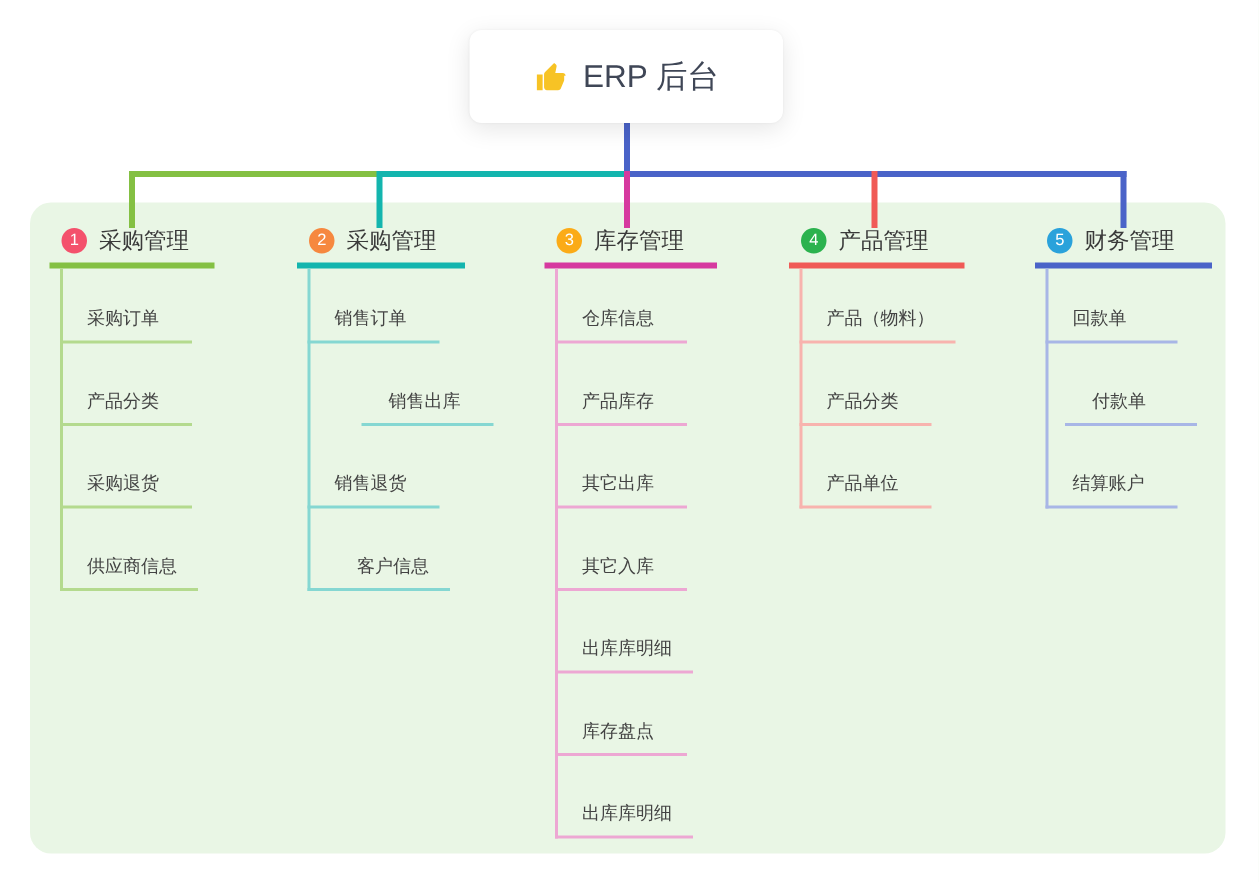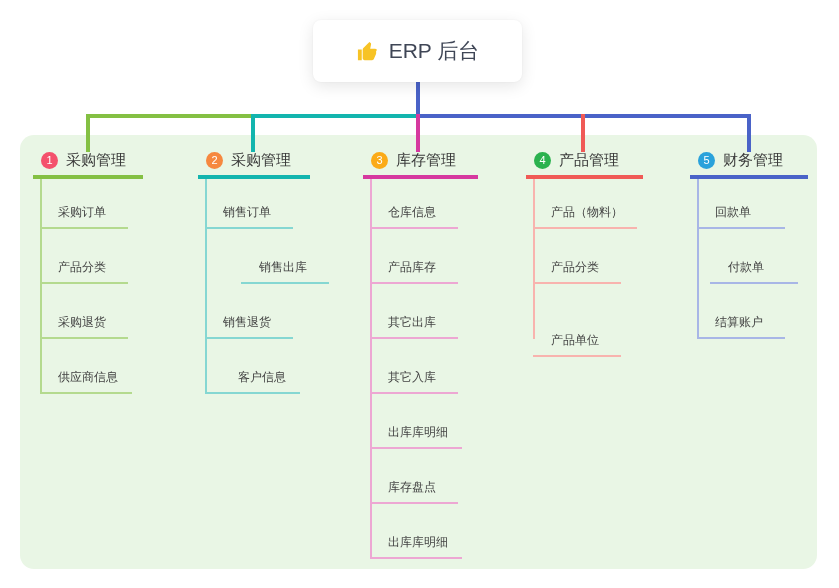--- a/index.html
+++ b/index.html
@@ -99,21 +99,21 @@
   <div class="child" style="left: 370px; top: 474px; --c: #d6399f; --cl: #eda7d3; --badge: #fbab17;">库存盘点</div>
   <div class="child" style="left: 370px; top: 529px; --c: #d6399f; --cl: #eda7d3; --badge: #fbab17;">出库库明细</div>
 
   <div class="branch-title" style="left: 526px; width: 117px; --c: #f05a56; --cl: #f8b3ae; --badge: #2bb24e;">
     <span class="badge">4</span>
     <span>产品管理</span>
   </div>
   <div class="vline" style="left: 533px; top: 179px; height: 160px; --c: #f05a56; --cl: #f8b3ae; --badge: #2bb24e;"></div>
   <div class="child" style="left: 533px; top: 199px; --c: #f05a56; --cl: #f8b3ae; --badge: #2bb24e;">产品（物料）</div>
   <div class="child" style="left: 533px; top: 254px; --c: #f05a56; --cl: #f8b3ae; --badge: #2bb24e;">产品分类</div>
-  <div class="child" style="left: 533px; top: 327px; --c: #f05a56; --cl: #f8b3ae; --badge: #2bb24e;">产品单位</div>
+  <div class="child" style="left: 533px; top: 309px; --c: #f05a56; --cl: #f8b3ae; --badge: #2bb24e;">产品单位</div>
 
   <div class="branch-title" style="left: 690px; width: 118px; --c: #4a63c8; --cl: #a8b6e6; --badge: #2aa2db;">
     <span class="badge">5</span>
     <span>财务管理</span>
   </div>
   <div class="vline" style="left: 697px; top: 179px; height: 160px; --c: #4a63c8; --cl: #a8b6e6; --badge: #2aa2db;"></div>
   <div class="child" style="left: 697px; top: 199px; --c: #4a63c8; --cl: #a8b6e6; --badge: #2aa2db;">回款单</div>
   <div class="child" style="left: 678px; top: 254px; margin-left: 32px; --c: #4a63c8; --cl: #a8b6e6; --badge: #2aa2db;">付款单</div>
   <div class="child" style="left: 697px; top: 309px; --c: #4a63c8; --cl: #a8b6e6; --badge: #2aa2db;">结算账户</div>
 

